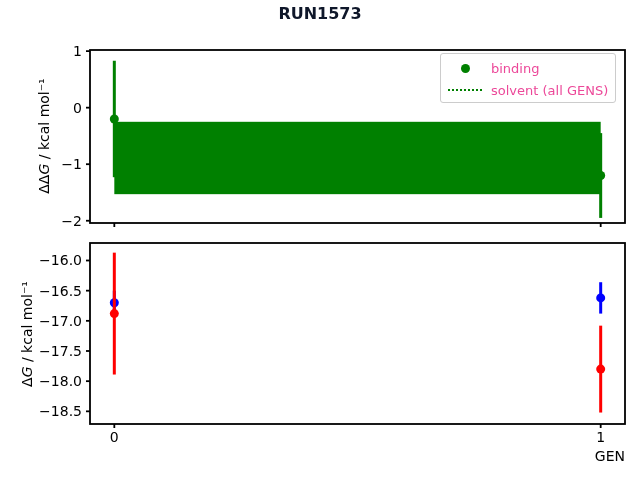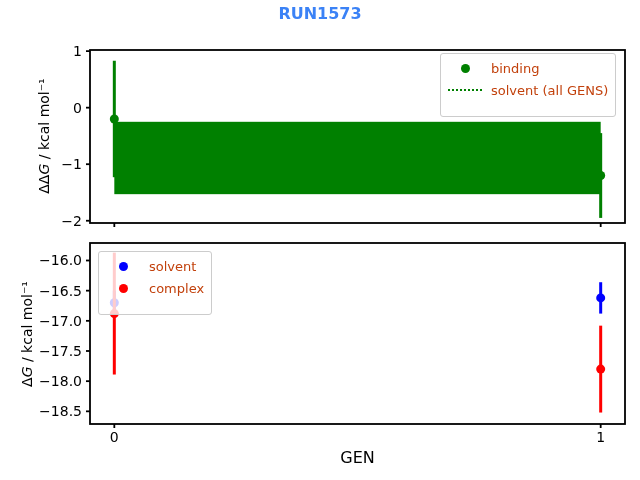--- a/index.html
+++ b/index.html
@@ -7,40 +7,40 @@
     position:relative;
     width:640px;height:480px;
     background:#ffffff;
     font-family:"DejaVu Sans", "Liberation Sans", sans-serif;
     overflow:hidden;
   }
   svg{position:absolute;left:0;top:0;}
   svg text{font-family:"DejaVu Sans", "Liberation Sans", sans-serif;fill:#000;}
   .title{
     position:absolute;left:0;right:0;top:4px;
-    text-align:center;font-size:16px;font-weight:bold;color:#3b82f6;
+    text-align:center;font-size:16px;font-weight:bold;color:#0f172a;
   }
   .ylabel{
     position:absolute;white-space:nowrap;font-size:14px;color:#000;
     transform:translate(-50%,-50%) rotate(-90deg);
   }
   .ylabel .it{font-style:italic;}
   .ylabel-top{left:44px;top:136px;}
   .ylabel-bottom{left:27px;top:334px;}
   .xlabel{
     position:absolute;left:90px;width:535px;top:448px;
-    text-align:center;font-size:16px;color:#000;
+    text-align:right;font-size:14px;color:#000;
   }
   .legend{
     position:absolute;
     background:rgba(255,255,255,0.8);
     border:1px solid #cccccc;
     border-radius:3px;
-    padding:3px 7px 15px 6px;
-    font-size:13px;color:#c2410c;
+    padding:3px 7px 1px 6px;
+    font-size:13px;color:#ec4899;
   }
   .legend-top{left:440px;top:53px;}
   .legend-bottom{left:98px;top:251px;}
   .lrow{display:flex;align-items:center;height:22px;}
   .lhandle{width:36px;display:flex;justify-content:center;align-items:center;}
   .dot{width:9px;height:9px;border-radius:50%;background:#008000;}
   .dottedline{width:34px;height:0;border-top:2px dotted #008000;}
   .ltext{margin-left:8px;white-space:nowrap;}
 </style>
 </head>
@@ -109,28 +109,14 @@
       <span class="ltext">binding</span>
     </div>
     <div class="lrow">
       <span class="lhandle">
           <span class="dottedline" style="border-top-color: rgb(0, 128, 0);"></span>
         </span>
       <span class="ltext">solvent (all GENS)</span>
     </div>
   </div>
 
-  <div class="legend legend-bottom">
-    <div class="lrow">
-      <span class="lhandle">
-          <span class="dot" style="background: rgb(0, 0, 255);"></span>
-        </span>
-      <span class="ltext">solvent</span>
-    </div>
-    <div class="lrow">
-      <span class="lhandle">
-          <span class="dot" style="background: rgb(255, 0, 0);"></span>
-        </span>
-      <span class="ltext">complex</span>
-    </div>
-  </div>
 
 </div>
 
 </body></html>

